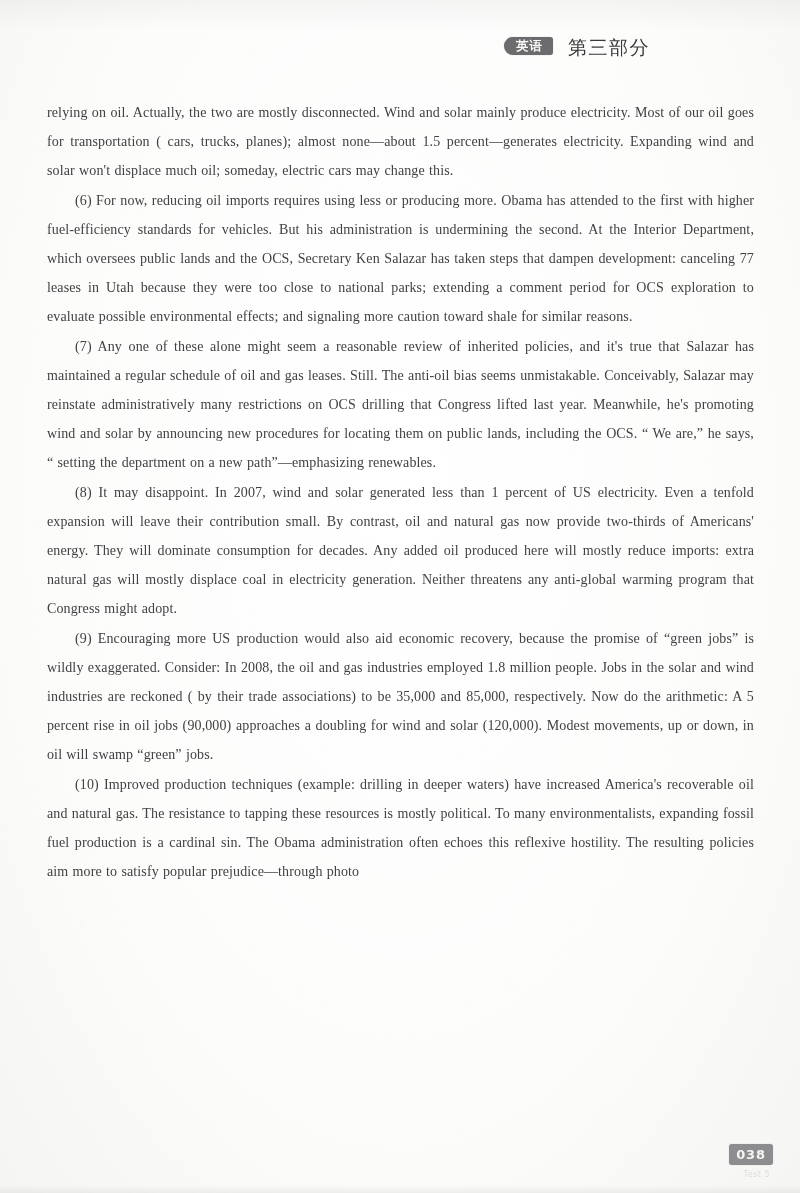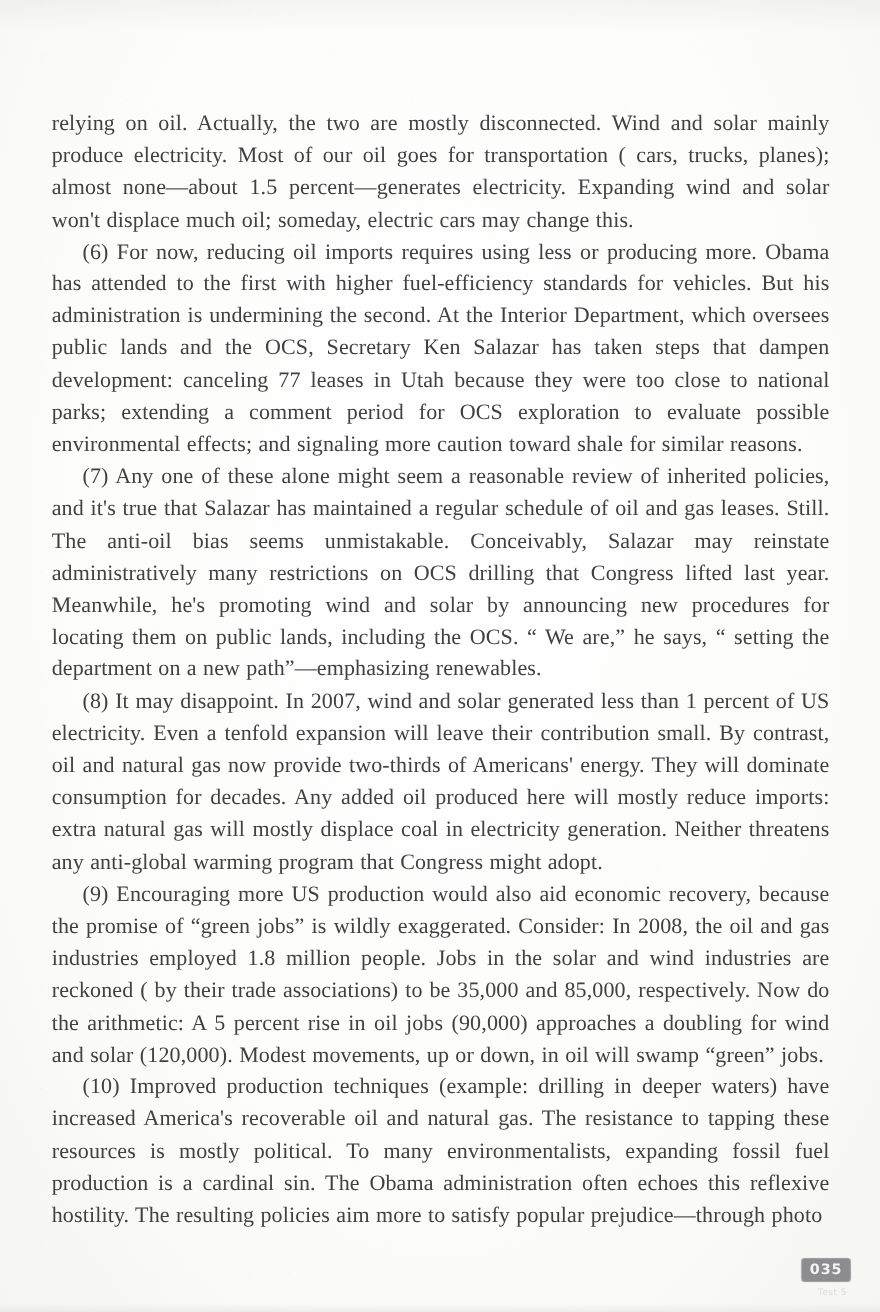--- a/index.html
+++ b/index.html
@@ -132,21 +132,21 @@
   .content {
     position: absolute;
     top: 98px;
     left: 47px;
     width: 707px;
   }
   .para {
     margin: 0;
     text-align: justify;
     text-justify: inter-word;
-    font-size: 20px;
+    font-size: 14px;
     line-height: 29.2px;
     color: #414143;
     letter-spacing: 0.12px;
     word-spacing: 0.6px;
   }
   .para.indent {
     text-indent: 28px;
   }
   .para + .para {
     margin-top: 0;
@@ -194,30 +194,34 @@
   }
 </style>
 </head>
 <body>
 
 <div class="page">
   <div class="scan-noise"></div>
   <div class="top-smudge"></div>
 
   <div class="header">
+    <div class="header-row1">
+      <div class="lang-badge">英语</div>
+      <div class="part-title">第三部分</div>
+    </div>
   </div>
 
   <div class="content">
     <p class="para">relying on oil. Actually, the two are mostly disconnected. Wind and solar mainly produce electricity. Most of our oil goes for transportation ( cars, trucks, planes); almost none—about 1.5 percent—generates electricity. Expanding wind and solar won't displace much oil; someday, electric cars may change this.</p>
     <p class="para indent">(6) For now, reducing oil imports requires using less or producing more. Obama has attended to the first with higher fuel-efficiency standards for vehicles. But his administration is undermining the second. At the Interior Department, which oversees public lands and the OCS, Secretary Ken Salazar has taken steps that dampen development: canceling 77 leases in Utah because they were too close to national parks; extending a comment period for OCS exploration to evaluate possible environmental effects; and signaling more caution toward shale for similar reasons.</p>
     <p class="para indent">(7) Any one of these alone might seem a reasonable review of inherited policies, and it's true that Salazar has maintained a regular schedule of oil and gas leases. Still. The anti-oil bias seems unmistakable. Conceivably, Salazar may reinstate administratively many restrictions on OCS drilling that Congress lifted last year. Meanwhile, he's promoting wind and solar by announcing new procedures for locating them on public lands, including the OCS. “ We are,” he says, “ setting the department on a new path”—emphasizing renewables.</p>
     <p class="para indent">(8) It may disappoint. In 2007, wind and solar generated less than 1 percent of US electricity. Even a tenfold expansion will leave their contribution small. By contrast, oil and natural gas now provide two-thirds of Americans' energy. They will dominate consumption for decades. Any added oil produced here will mostly reduce imports: extra natural gas will mostly displace coal in electricity generation. Neither threatens any anti-global warming program that Congress might adopt.</p>
     <p class="para indent">(9) Encouraging more US production would also aid economic recovery, because the promise of “green jobs” is wildly exaggerated. Consider: In 2008, the oil and gas industries employed 1.8 million people. Jobs in the solar and wind industries are reckoned ( by their trade associations) to be 35,000 and 85,000, respectively. Now do the arithmetic: A 5 percent rise in oil jobs (90,000) approaches a doubling for wind and solar (120,000). Modest movements, up or down, in oil will swamp “green” jobs.</p>
     <p class="para indent">(10) Improved production techniques (example: drilling in deeper waters) have increased America's recoverable oil and natural gas. The resistance to tapping these resources is mostly political. To many environmentalists, expanding fossil fuel production is a cardinal sin. The Obama administration often echoes this reflexive hostility. The resulting policies aim more to satisfy popular prejudice—through photo</p>
   </div>
 
   <div class="page-badge">
-    <span>035</span>
+    <span>038</span>
   </div>
   <div class="page-badge-sub">Test 5</div>
 
   <div class="bottom-edge"></div>
 </div>
 
 </body></html>

